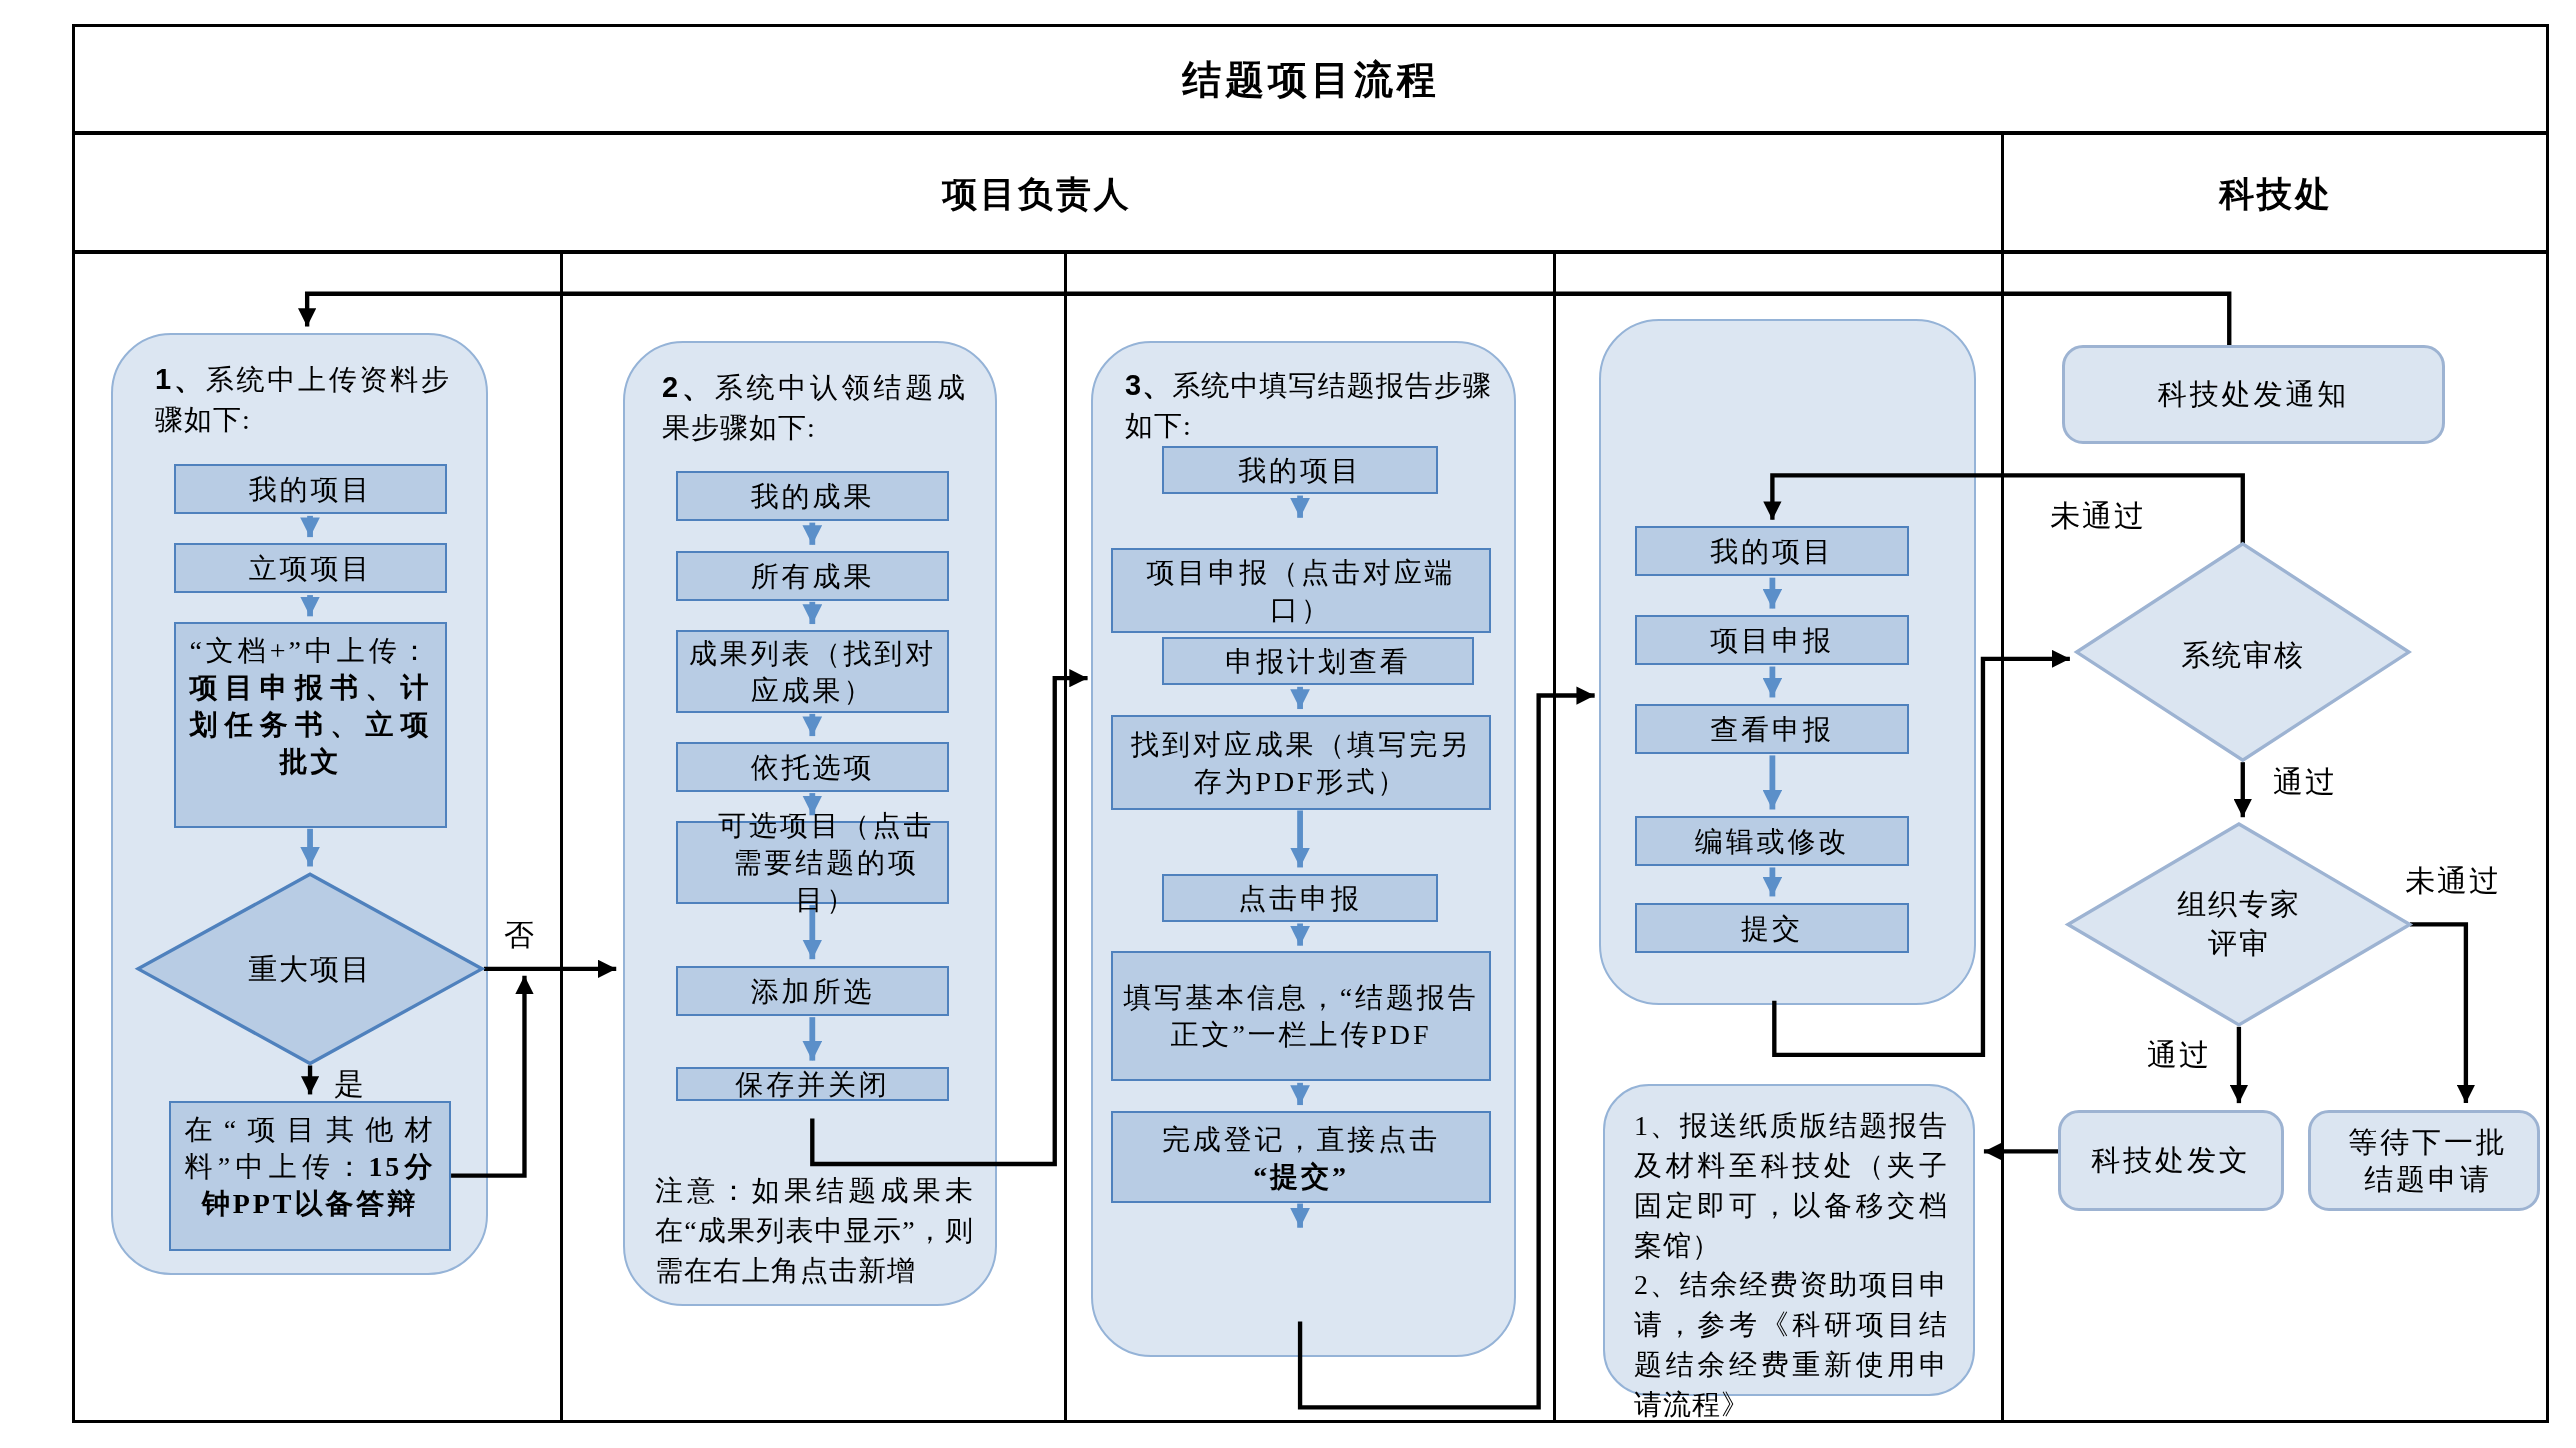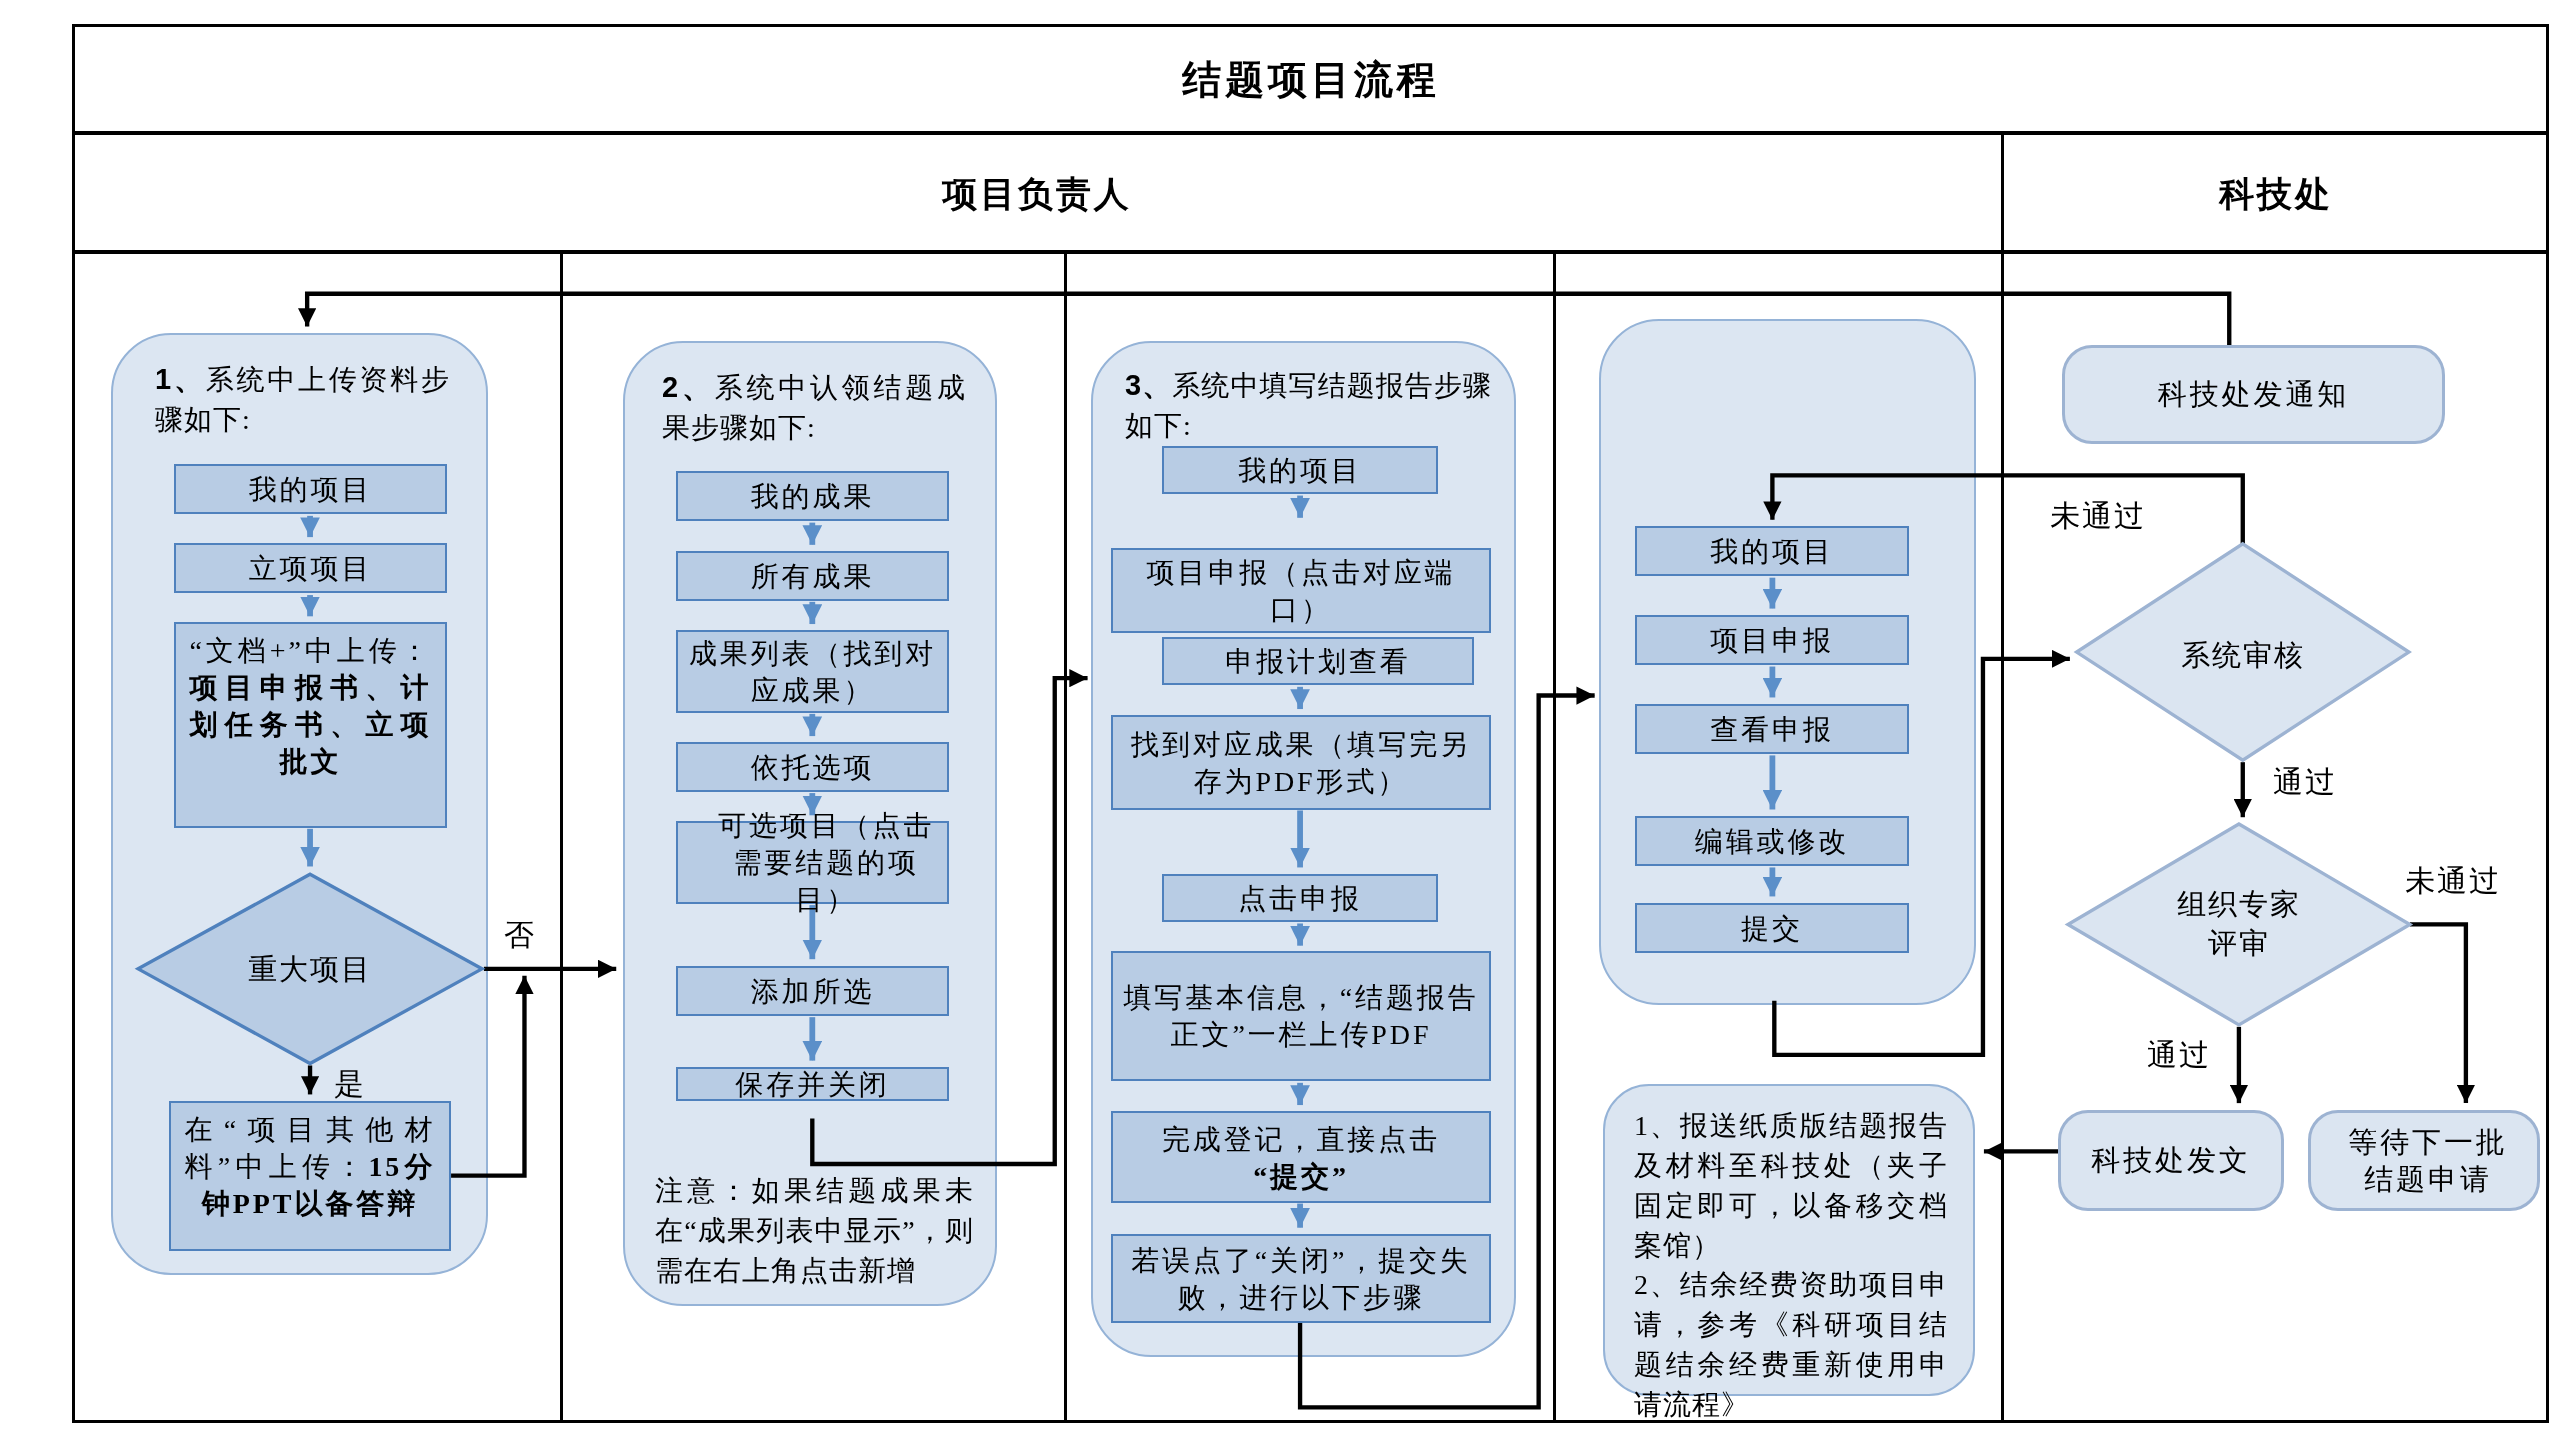--- a/index.html
+++ b/index.html
@@ -8,21 +8,21 @@
   .abs{position:absolute;}
   .tline{position:absolute;background:#000;}
   .hdr{position:absolute;transform:translate(-50%,-50%);font-weight:bold;white-space:nowrap;}
   .group{position:absolute;background:#dce6f2;border:2.9px solid #95b3d7;border-radius:60px;box-sizing:border-box;}
   .gtitle{position:absolute;font-size:28px;line-height:40px;text-align:justify;letter-spacing:1px;}
   .gtitle b{font-family:"Liberation Sans",sans-serif;font-size:29px;}
   .box{position:absolute;background:#b8cce4;border:2.9px solid #4f81bd;box-sizing:border-box;
        display:flex;align-items:center;justify-content:center;text-align:center;
        font-size:28px;line-height:37px;letter-spacing:2.9px;padding:1.9px 9.7px;}
   .box.ml{text-align:justify;text-align-last:center;display:block;padding:7.7px 13.5px;}
-  .obox{position:absolute;background:#dbe5f1;border:3.4px solid #9db3d2;border-radius:30px;box-sizing:border-box;
+  .obox{position:absolute;background:#dbe5f1;border:3.4px solid #9db3d2;border-radius:21px;box-sizing:border-box;
         display:flex;align-items:center;justify-content:center;text-align:center;
         font-size:29px;line-height:37px;letter-spacing:2.9px;}
   .note{position:absolute;font-size:28px;line-height:40px;text-align:justify;letter-spacing:1px;}
   .dlabel{position:absolute;transform:translate(-50%,-50%);font-size:30px;letter-spacing:1.9px;white-space:nowrap;}
   .dtext{position:absolute;transform:translate(-50%,-50%);font-size:29px;letter-spacing:1.9px;text-align:center;line-height:39px;}
   svg{position:absolute;left:0;top:0;}
 </style>
 </head>
 <body>
 
@@ -132,21 +132,20 @@
   </div>
   <div class="box" style="left:1162px;top:446px;width:276px;height:48px;">我的项目</div>
   <div class="box" style="left:1111px;top:548px;width:380px;height:85px;">项目申报（点击对应端口）</div>
   <div class="box" style="left:1162px;top:637px;width:312px;height:48px;">申报计划查看</div>
   <div class="box" style="left:1111px;top:715px;width:380px;height:95px;">找到对应成果（填写完另存为PDF形式）</div>
   <div class="box" style="left:1162px;top:874px;width:276px;height:48px;">点击申报</div>
   <div class="box" style="left:1111px;top:951px;width:380px;height:130px;">填写基本信息，“结题报告正文”一栏上传PDF</div>
   <div class="box ml" style="left:1111px;top:1111px;width:380px;height:92px;text-align-last:center;text-align:center;">
     <span>完成登记，直接点击</span><br><b>“提交”</b>
   </div>
-  <div class="box" style="left:1111px;top:1234px;width:380px;height:89px;">若误点了“关闭”，提交失败，进行以下步骤</div>
 
   <div class="box" style="left:1635px;top:526px;width:274px;height:50px;">我的项目</div>
   <div class="box" style="left:1635px;top:615px;width:274px;height:50px;">项目申报</div>
   <div class="box" style="left:1635px;top:704px;width:274px;height:50px;">查看申报</div>
   <div class="box" style="left:1635px;top:816px;width:274px;height:50px;">编辑或修改</div>
   <div class="box" style="left:1635px;top:903px;width:274px;height:50px;">提交</div>
 
   <div class="note" style="left:1634px;top:1106px;width:314px;">1、报送纸质版结题报告及材料至科技处（夹子固定即可，以备移交档案馆）</div>
   <div class="note" style="left:1634px;top:1265px;width:314px;">2、结余经费资助项目申请，参考《科研项目结题结余经费重新使用申请流程》</div>
 

